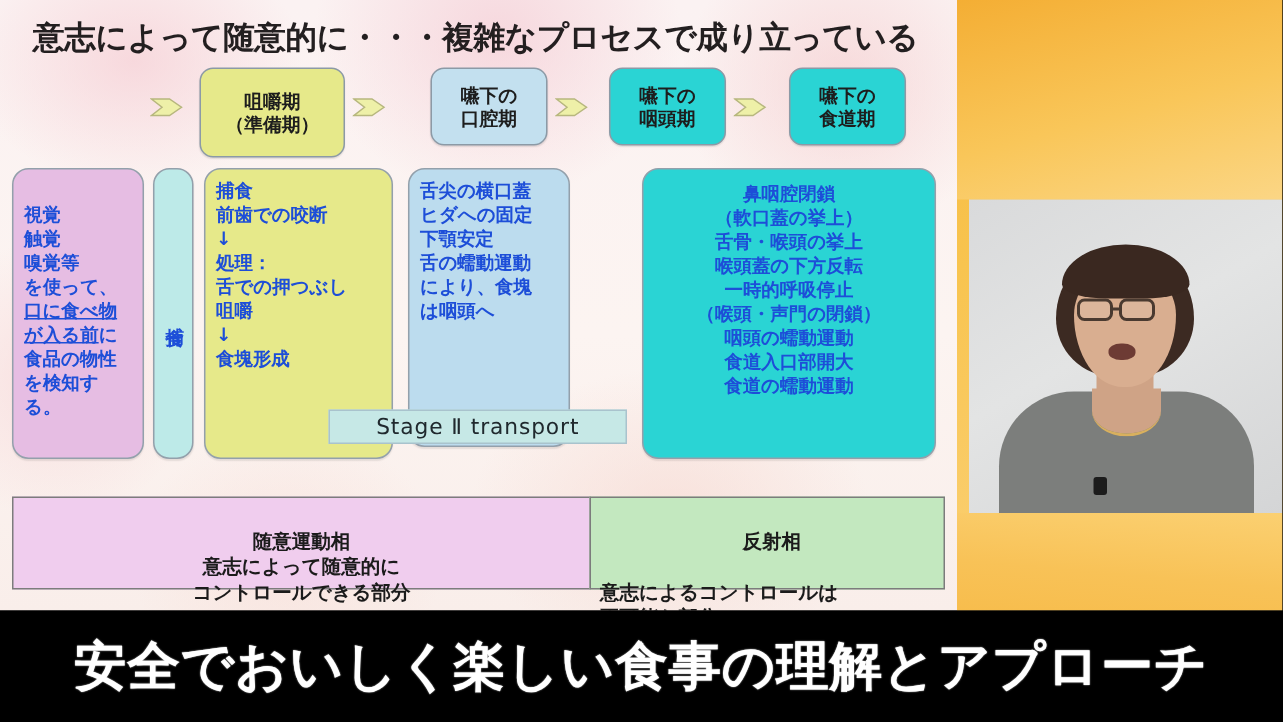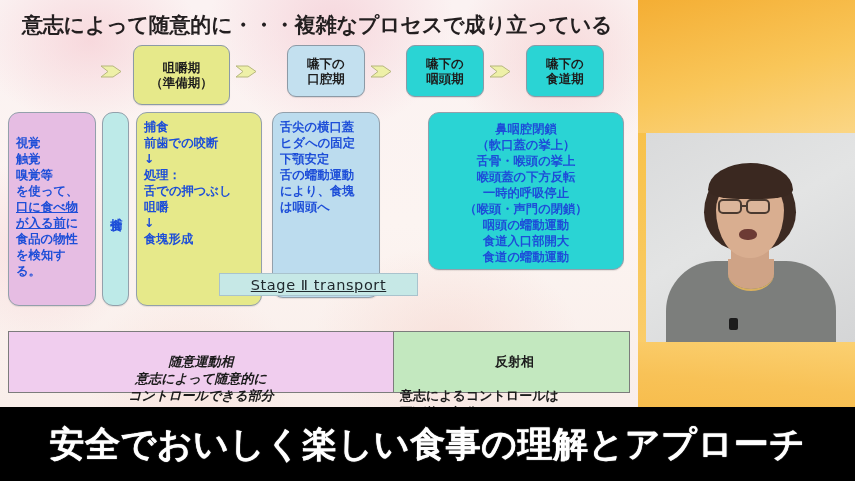--- a/index.html
+++ b/index.html
@@ -92,35 +92,34 @@
     position: absolute;
     display: flex;
     align-items: center;
     justify-content: center;
     font-size: 14.5px;
     font-weight: 500;
     color: #20292e;
     letter-spacing: .6px;
     font-family: "DejaVu Sans", "Liberation Sans", sans-serif;
     border: 1px solid #a9c3cd;
-    text-decoration: underline;
   }
 
   
   .bottom-cell {
     position: absolute;
     border: 1.2px solid #7c7c7c;
     font-size: 13px;
     font-weight: 600;
     color: #1b1b1b;
     line-height: 1.30;
     padding-top: 5px;
     white-space: pre-line;
   }
-  #bottom-left  { text-align: center; font-style: italic; }
+  #bottom-left  { text-align: center; }
   #bottom-right { text-align: left; padding-left: 6px; }
   #bottom-right .hdr { display:block; text-align:center; }
 
   
   #video-panel {
     position: absolute;
     left: 638px; top: 0;
     width: 217px; height: 407px;
     background: linear-gradient(170deg,#f6b83e 0%, #f8c44f 40%, #fbd27a 100%);
     overflow: hidden;
@@ -265,21 +264,21 @@
 ↓
 食塊形成</div>
 
     <div class="content-box pad" style="left:272px; top:112px; width:108px; height:186px; background:#bcdcee;">舌尖の横口蓋
 ヒダへの固定
 下顎安定
 舌の蠕動運動
 により、食塊
 は咽頭へ</div>
 
-    <div class="content-box center" style="left:428px; top:112px; width:196px; height:158px; background:#2ad4d4;">鼻咽腔閉鎖
+    <div class="content-box center" style="left:428px; top:112px; width:196px; height:194px; background:#2ad4d4;">鼻咽腔閉鎖
 （軟口蓋の挙上）
 舌骨・喉頭の挙上
 喉頭蓋の下方反転
 一時的呼吸停止
 （喉頭・声門の閉鎖）
 咽頭の蠕動運動
 食道入口部開大
 食道の蠕動運動</div>
 
     <div id="stage-bar" style="left:219px; top:273px; width:199px; height:23px; background:#c6e8e6;">Stage Ⅱ transport</div>

